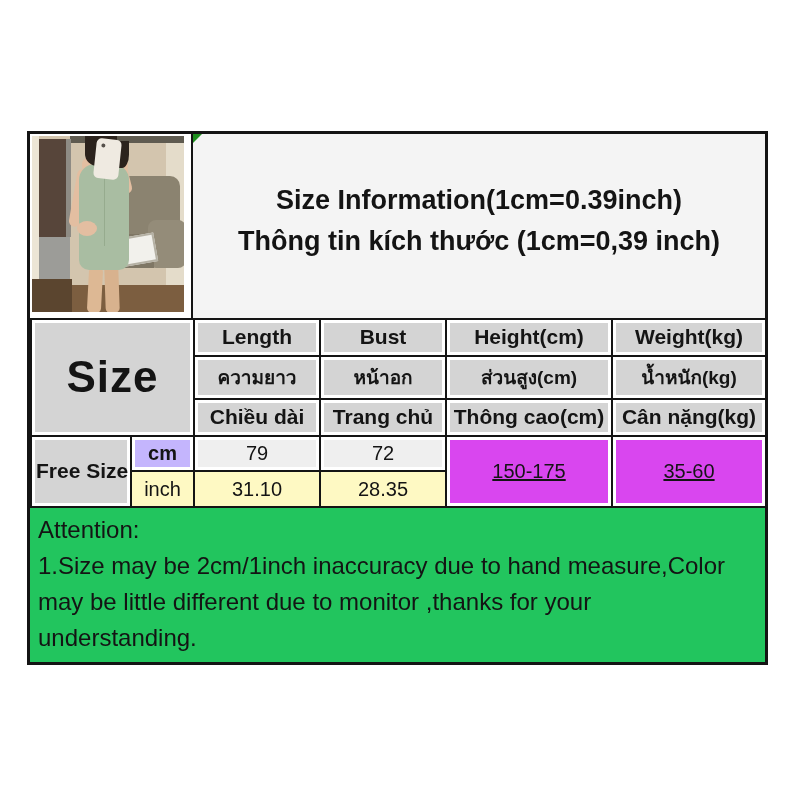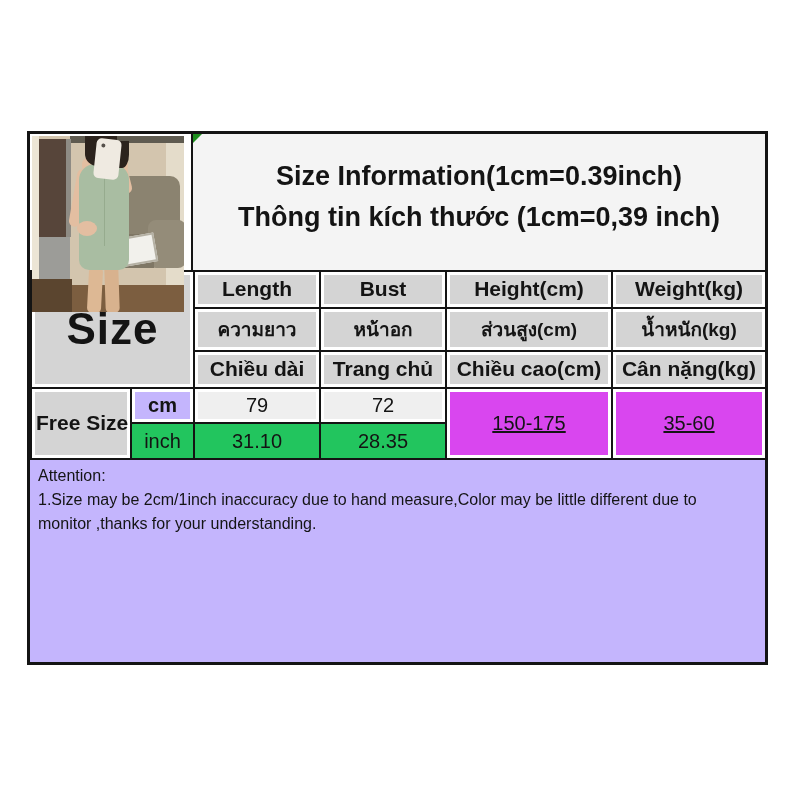--- a/index.html
+++ b/index.html
@@ -7,21 +7,21 @@
     width:800px;height:800px;background:#ffffff;position:relative;
     font-family:"Liberation Sans","DejaVu Sans",sans-serif;color:#141414;
     overflow:hidden;
   }
   .sheet{
     position:absolute;left:27px;top:131px;width:741px;height:534px;
     border:3px solid #141414;box-sizing:border-box;background:#ffffff;
     display:flex;flex-direction:column;
   }
   
-  .top{height:136px;display:flex;flex:none;}
+  .top{height:184px;display:flex;flex:none;}
   .photo-cell{
     width:163px;flex:none;border-right:2px solid #141414;box-sizing:border-box;
     background:#ffffff;position:relative;
   }
   .photo{
     position:absolute;left:2px;top:2px;width:152px;height:176px;
     background:#d3c5ae;overflow:hidden;
   }
   .photo div,.photo span{position:absolute;}
   .ph-wall-right{right:0;top:0;width:18px;height:100%;background:#e4dcca;}
@@ -67,34 +67,34 @@
     border-collapse:collapse;table-layout:fixed;flex:none;
     width:100%;height:190px;
   }
   table.size td{
     border:2px solid #141414;text-align:center;vertical-align:middle;
     padding:4px;overflow:hidden;white-space:nowrap;
   }
   .c-head{background:#d4d4d4;box-shadow:inset 0 0 0 3px #ffffff;font-weight:bold;}
   .c-sub{background:#c4b5fd;box-shadow:inset 0 0 0 3px #ffffff;font-weight:bold;}
   .c-val{background:#efefef;box-shadow:inset 0 0 0 3px #ffffff;}
-  .c-white{background:#22c55e;}
+  .c-white{background:#fef9c3;}
   .c-range{background:#d946ef;box-shadow:inset 0 0 0 3px #ffffff;text-decoration:underline;}
   .big-size{font-size:44px;font-weight:bold;letter-spacing:1px;}
   .h-en{font-size:21px;}
   .h-th{font-size:19px;}
   .h-vi{font-size:21px;}
   .freesize{font-size:21px;}
   .unit{font-size:20px;}
   .num{font-size:20px;}
 
   
   .attention{
-    flex:1;background:#c4b5fd;padding:4px 14px 0 8px;box-sizing:border-box;
-    font-size:16px;line-height:1.5;text-align:left;
+    flex:1;background:#22c55e;padding:4px 14px 0 8px;box-sizing:border-box;
+    font-size:24px;line-height:1.5;text-align:left;
   }
   .attention p{margin:0;}
 </style>
 </head>
 <body>
 
 <div class="sheet">
 
   <div class="top">
     <div class="photo-cell">
@@ -153,21 +153,21 @@
     </tr>
     <tr>
       <td class="c-head h-th">ความยาว</td>
       <td class="c-head h-th">หน้าอก</td>
       <td class="c-head h-th">ส่วนสูง(cm)</td>
       <td class="c-head h-th">น้ำหนัก(kg)</td>
     </tr>
     <tr>
       <td class="c-head h-vi">Chiều dài</td>
       <td class="c-head h-vi">Trang chủ</td>
-      <td class="c-head h-vi">Chiều cao(cm)</td>
+      <td class="c-head h-vi">Thông cao(cm)</td>
       <td class="c-head h-vi">Cân nặng(kg)</td>
     </tr>
     <tr>
       <td class="c-head freesize" rowspan="2">Free Size</td>
       <td class="c-sub unit">cm</td>
       <td class="c-val num">79</td>
       <td class="c-val num">72</td>
       <td class="c-range num" rowspan="2">150-175</td>
       <td class="c-range num" rowspan="2">35-60</td>
     </tr>

